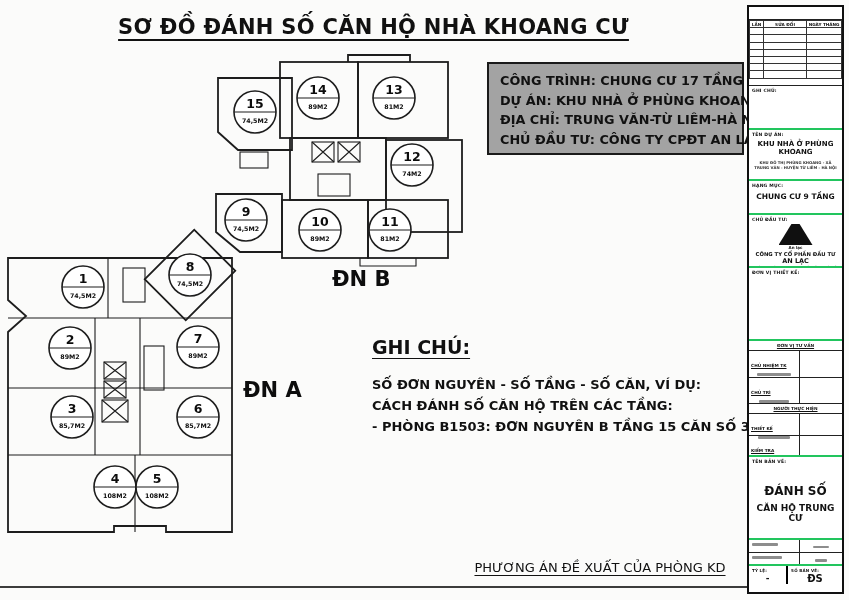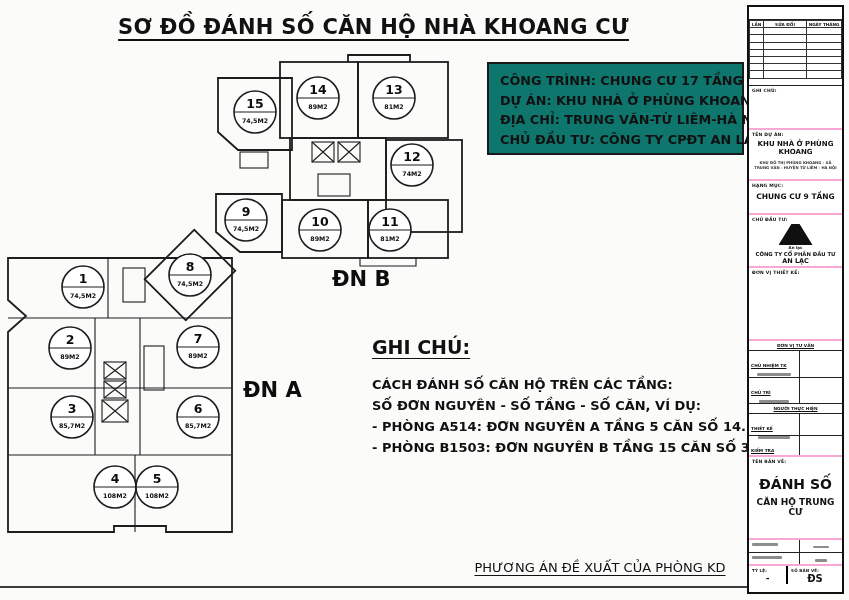--- a/index.html
+++ b/index.html
@@ -13,21 +13,21 @@
   
   .main-title{
     left:0;top:15px;width:747px;text-align:center;
     font-size:21px;font-weight:bold;letter-spacing:.3px;
     text-decoration:underline;text-underline-offset:5px;
   }
 
   
   .info-box{
     left:487px;top:62px;width:257px;height:93px;
-    border:2px solid #1a1a1a;background:#0f766e;
+    border:2px solid #1a1a1a;background:#a3a3a3;
     padding:7px 6px 6px 11px;
     font-size:12.8px;font-weight:bold;line-height:19.5px;white-space:nowrap;
   }
 
   
   .legend{left:372px;top:336px;width:372px;}
   .legend-heading{
     font-size:19px;font-weight:bold;text-decoration:underline;
     text-underline-offset:4px;margin:0 0 16px 0;
   }
@@ -54,21 +54,21 @@
             font-family:"DejaVu Sans","Liberation Sans",sans-serif;}
 
   
   .tblock{
     left:747px;top:5px;width:97px;height:589px;
     border:2px solid #101010;background:#fff;
     display:flex;flex-direction:column;font-weight:bold;
   }
   .tb-sec{position:relative;box-sizing:border-box;border-top:1px solid #222;flex:none;overflow:hidden;}
   .tb-sec.first{border-top:none;}
-  .tb-sec.thick{border-top:2px solid #f9a8d4;}
+  .tb-sec.thick{border-top:2px solid #22c55e;}
   .tb-label{font-size:4.5px;font-weight:bold;padding:2px 0 0 3px;letter-spacing:.2px;}
   .tb-center{text-align:center;}
   .rev-table{border-collapse:collapse;width:100%;table-layout:fixed;}
   .rev-table th,.rev-table td{border:1px solid #333;height:6.2px;padding:0;
       font-size:4.2px;font-weight:bold;text-align:center;overflow:hidden;}
   .smudge{height:2.5px;background:#8d8d8d;border-radius:1px;margin:2px auto 0 auto;}
   .logo-shape{width:34px;height:21px;background:#101010;margin:2px auto 0 auto;
       clip-path:polygon(38% 0,62% 0,100% 100%,0 100%);}
   .sig-h{height:9px;line-height:9px;border-bottom:1px solid #222;font-size:4.3px;
       text-align:center;text-decoration:underline;}
@@ -242,23 +242,22 @@
     <text class="unum" y="-4">15</text>
     <text class="uarea" y="11">74,5M2</text>
   </g>
 
   <text class="dn-label" x="332" y="236">ĐN B</text>
   <text class="dn-label" x="243" y="347">ĐN A</text>
 </svg>
 
 <div class="abs legend">
   <div class="legend-heading">GHI CHÚ:</div>
+  <div class="legend-line">SỐ ĐƠN NGUYÊN - SỐ TẦNG - SỐ CĂN, VÍ DỤ:</div>
   <div class="legend-line">CÁCH ĐÁNH SỐ CĂN HỘ TRÊN CÁC TẦNG:</div>
-  <div class="legend-line">SỐ ĐƠN NGUYÊN - SỐ TẦNG - SỐ CĂN, VÍ DỤ:</div>
-  <div class="legend-line">- PHÒNG A514: ĐƠN NGUYÊN A TẦNG 5 CĂN SỐ 14.</div>
   <div class="legend-line">- PHÒNG B1503: ĐƠN NGUYÊN B TẦNG 15 CĂN SỐ 3.</div>
 </div>
 
 <div class="abs footer-note">PHƯƠNG ÁN ĐỀ XUẤT CỦA PHÒNG KD</div>
 <div class="abs bottom-rule"></div>
 
 <div class="abs tblock">
 
   <div class="tb-sec first" style="height:12px"></div>
 
@@ -357,21 +356,21 @@
     </div>
     <div class="sig-row" style="height:22px;border-bottom:none">
       <div class="lbl"><span class="t">KIỂM TRA</span>
         </div>
       <div class="val"></div>
     </div>
   </div>
 
   <div class="tb-sec thick" style="height:83px">
     <div class="tb-label">TÊN BẢN VẼ:</div>
-    <div class="tb-center" style="font-size:14px;margin-top:12px">ĐÁNH SỐ</div>
+    <div class="tb-center" style="font-size:12px;margin-top:20px">ĐÁNH SỐ</div>
     <div class="tb-center" style="font-size:9px;margin-top:5px">CĂN HỘ TRUNG CƯ</div>
   </div>
 
   <div class="tb-sec thick" style="height:26px;padding:0">
     <div class="meta-row">
       <div class="lbl">
         <div class="smudge" style="width:26px;margin:1px 0 0 0"></div>
         </div>
       <div class="val">
         <div class="smudge" style="width:16px"></div>

